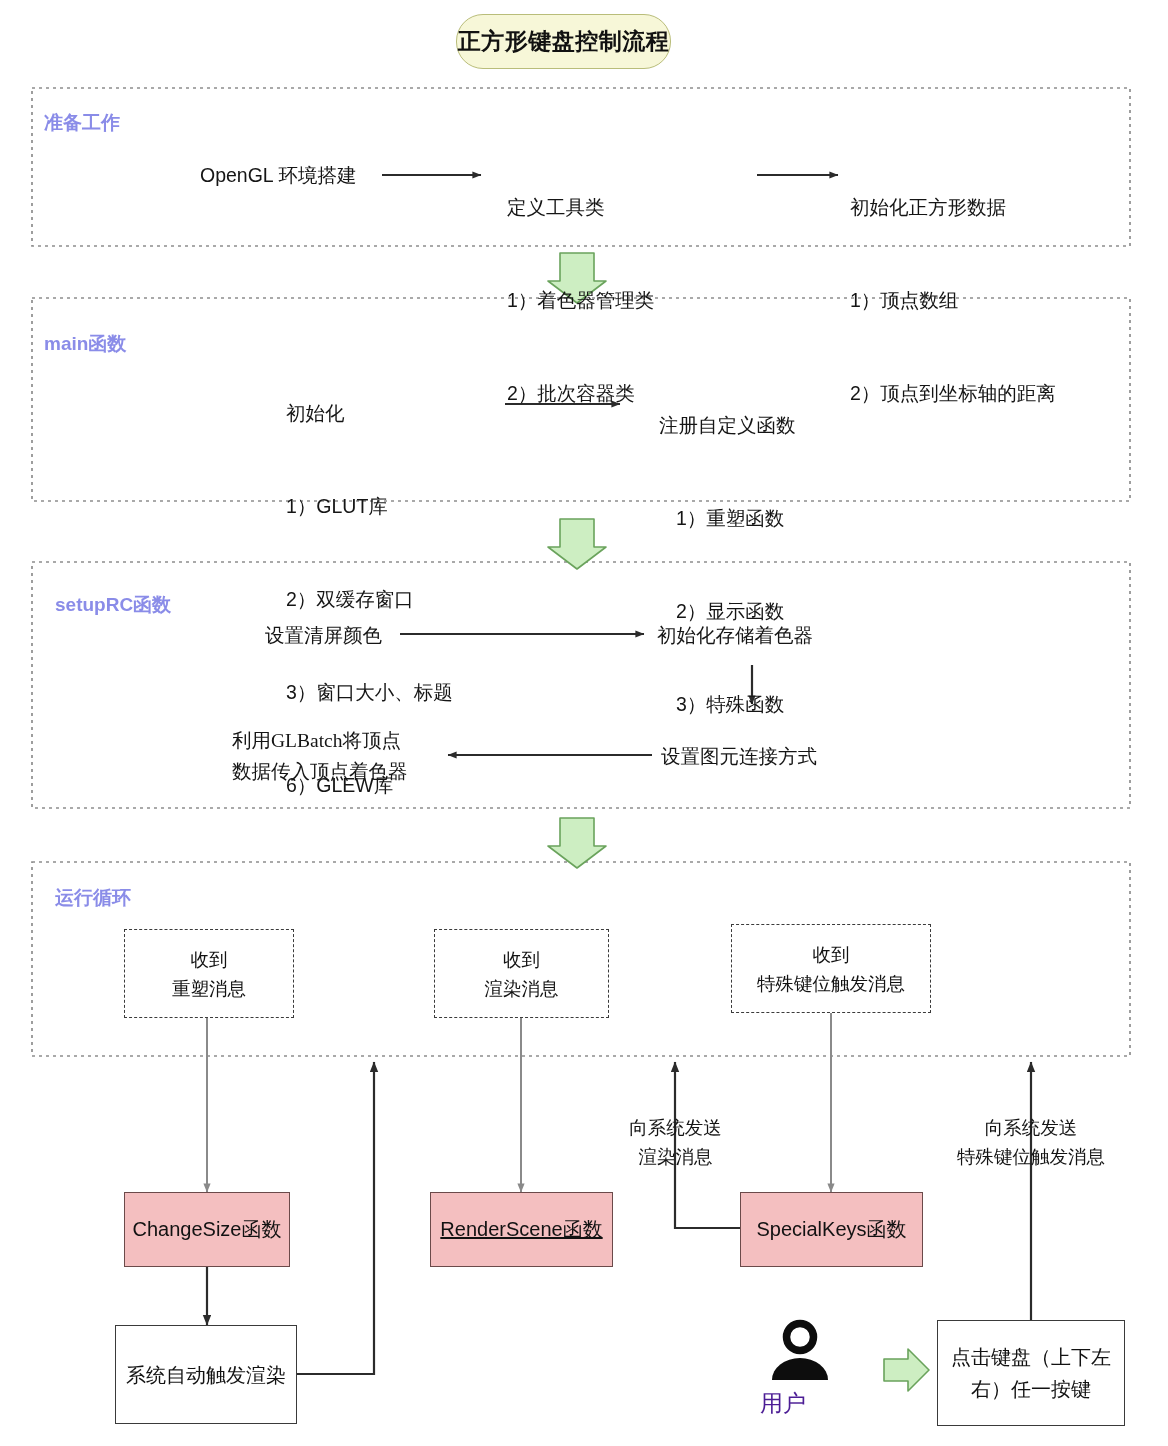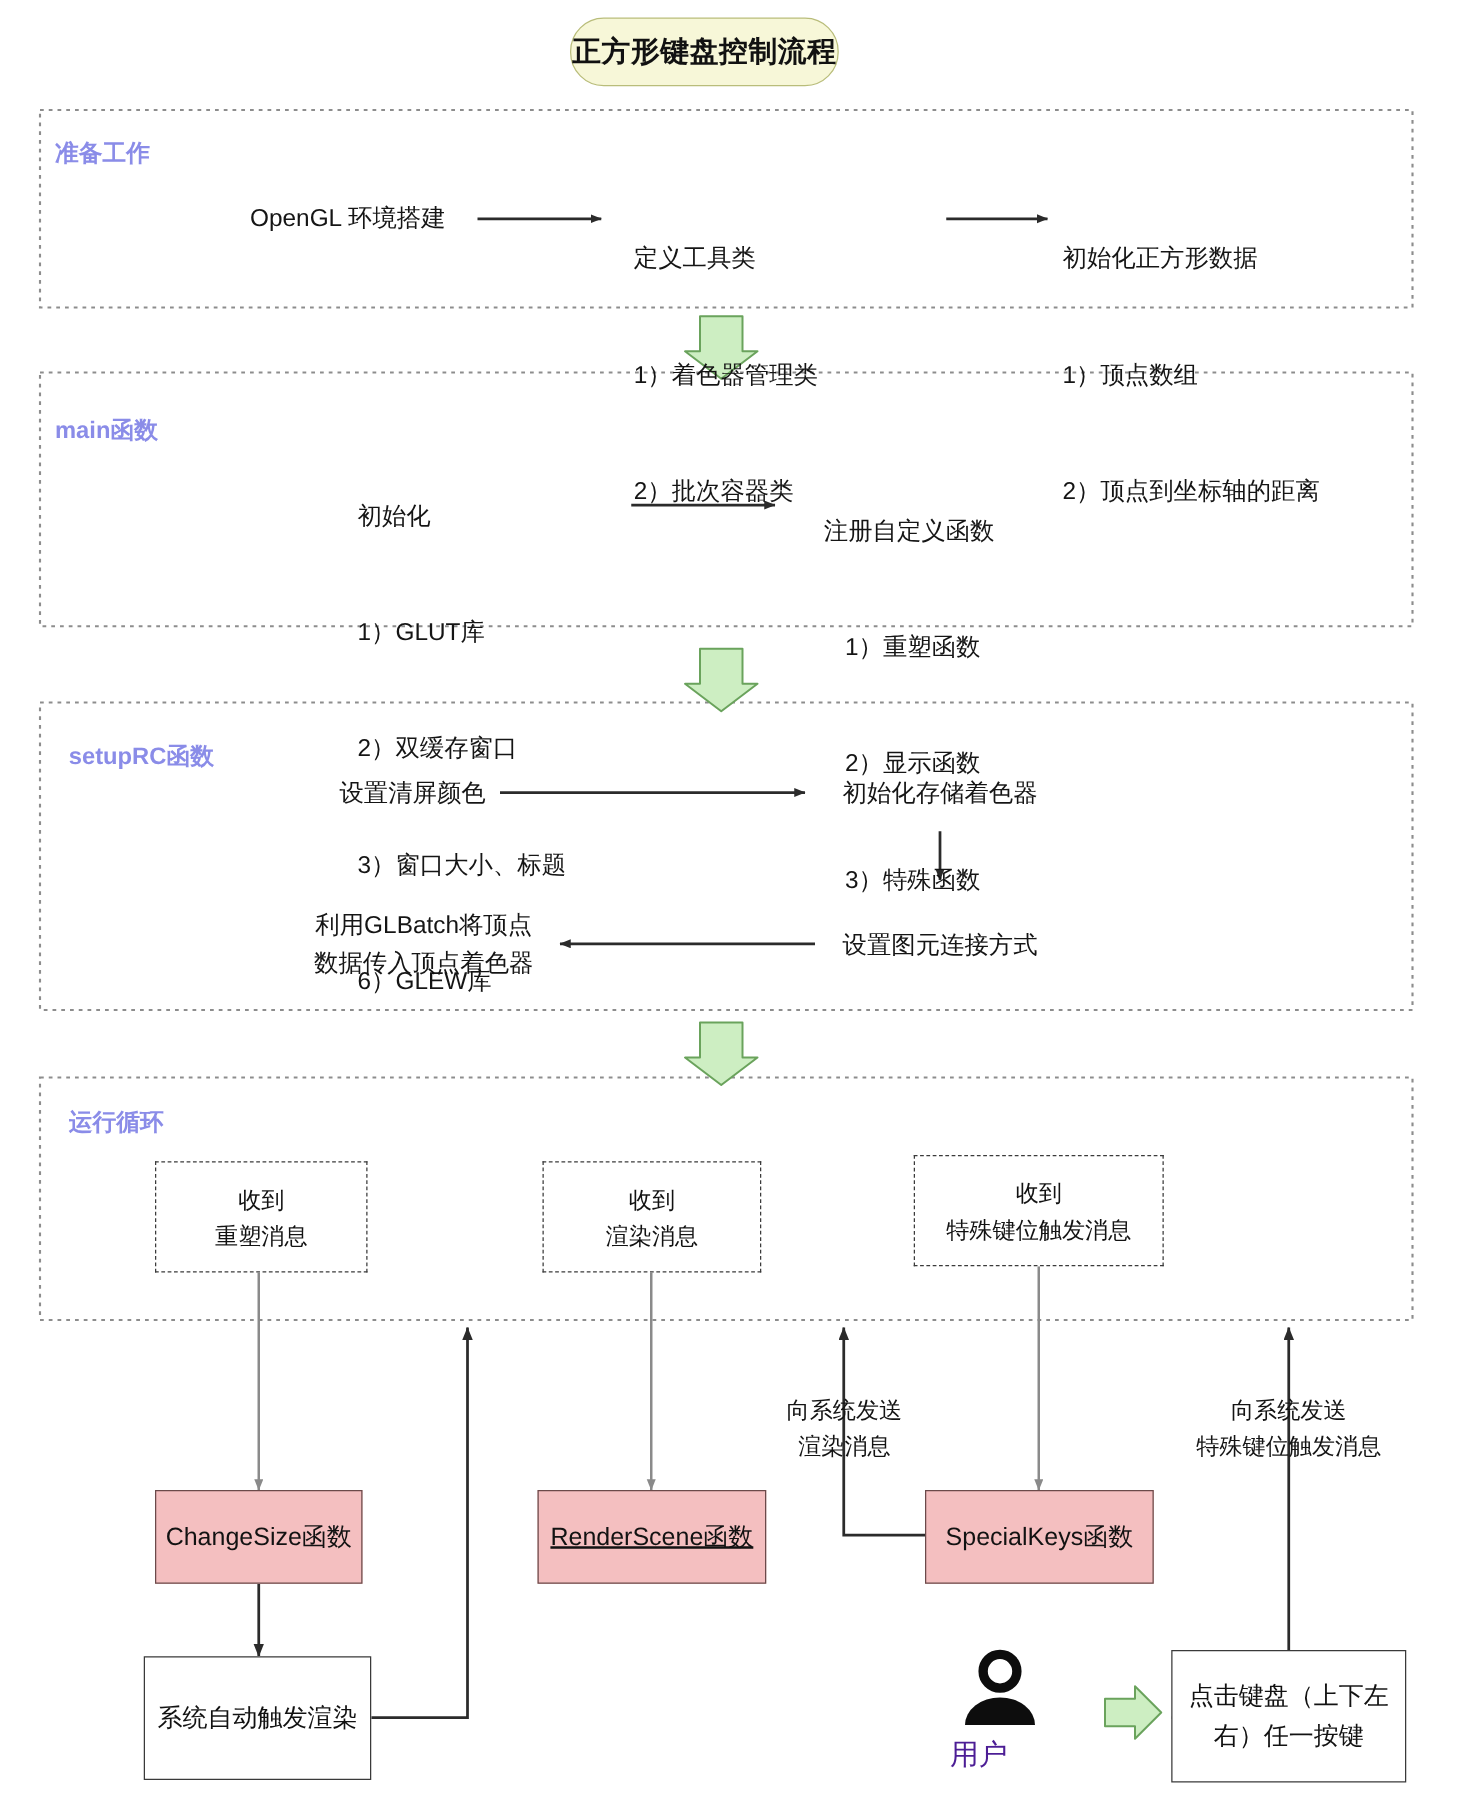--- a/index.html
+++ b/index.html
@@ -19,21 +19,21 @@
     border:1.6px solid #b9bd7a;background:#f7f7d8;border-radius:11px;
     font-size:23px;font-weight:700;color:#111;letter-spacing:.5px;
   }
 
   
   .panel-label{color:#8a8ce8;font-size:19px;font-weight:700;}
   .panel-label.en{font-weight:700;}
 
   
   .plain{font-size:19.5px;line-height:31px;color:#151515;}
-  .plain.center{text-align:center;}
+  .plain.center{font-family:Liberation Serif, serif;}
   .plain.left{text-align:left;}
 
   
   .dashed-box{
     border:1.9px dashed #3b3b3b;background:#ffffff;
     font-size:18.5px;line-height:29px;color:#121212;
   }
 
   
   .pink-box{

